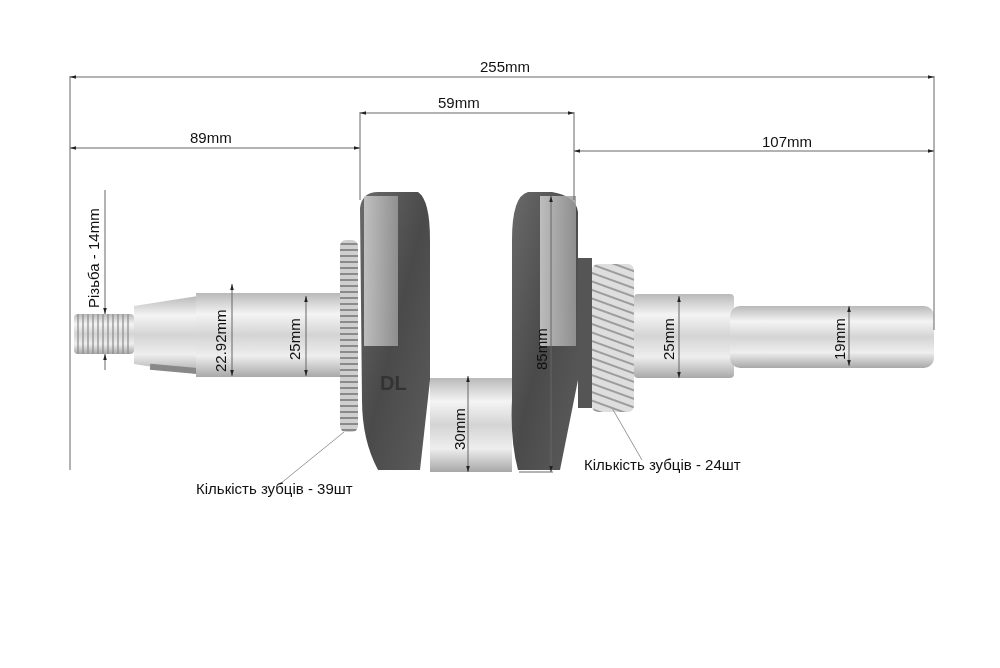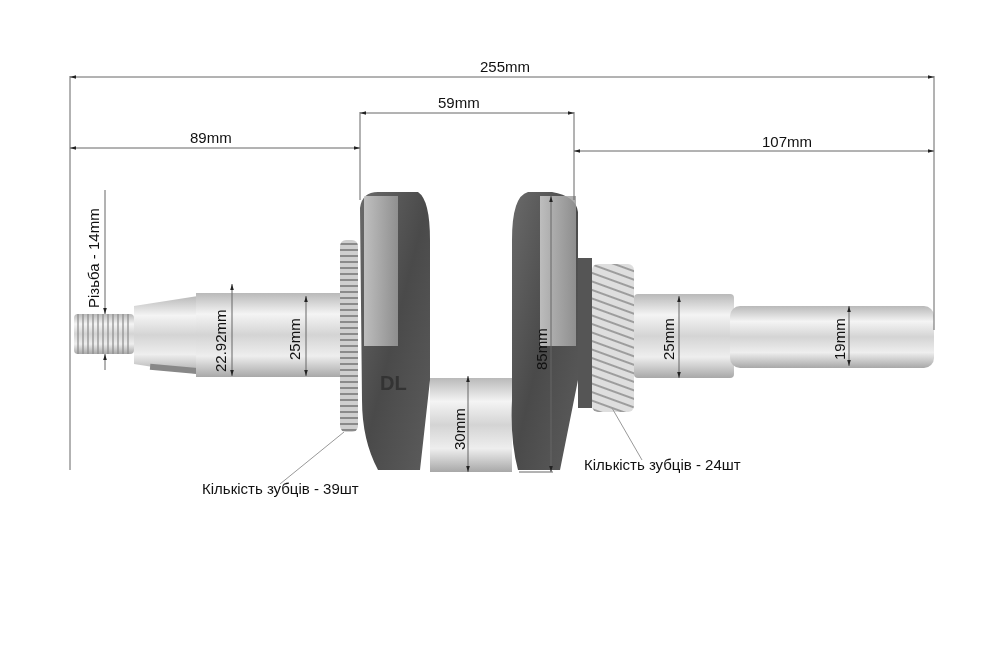--- a/index.html
+++ b/index.html
@@ -111,16 +111,16 @@
 <div class="lbl" style="left:726px;top:133px;margin-left:36px;">107mm</div>
 
 <div class="vlbl" style="left:85px;top:308px;">Різьба - 14mm</div>
 <div class="vlbl" style="left:212px;top:372px;">22.92mm</div>
 <div class="vlbl" style="left:286px;top:360px;">25mm</div>
 <div class="vlbl" style="left:533px;top:370px;">85mm</div>
 <div class="vlbl" style="left:451px;top:450px;">30mm</div>
 <div class="vlbl" style="left:660px;top:360px;">25mm</div>
 <div class="vlbl" style="left:831px;top:360px;">19mm</div>
 
-<div class="lbl" style="left:202px;top:480px;">Кількість зубців - 39шт</div>
+<div class="lbl" style="left:196px;top:480px;">Кількість зубців - 39шт</div>
 <div class="lbl" style="left:584px;top:456px;">Кількість зубців - 24шт</div>
 <div class="lbl" style="left:380px;top:372px;color:#333;font-size:20px;font-weight:bold;">DL</div>
 </div>
 
 </body></html>

